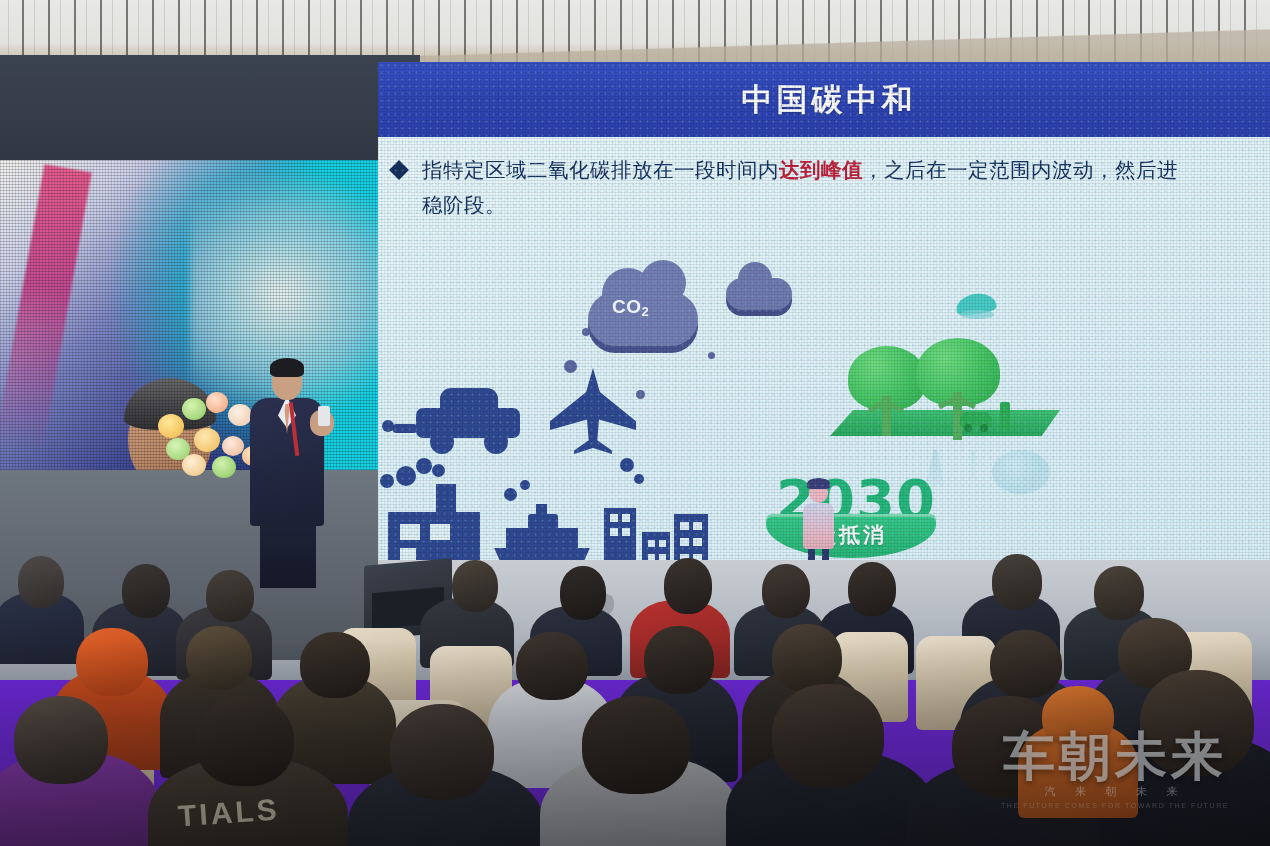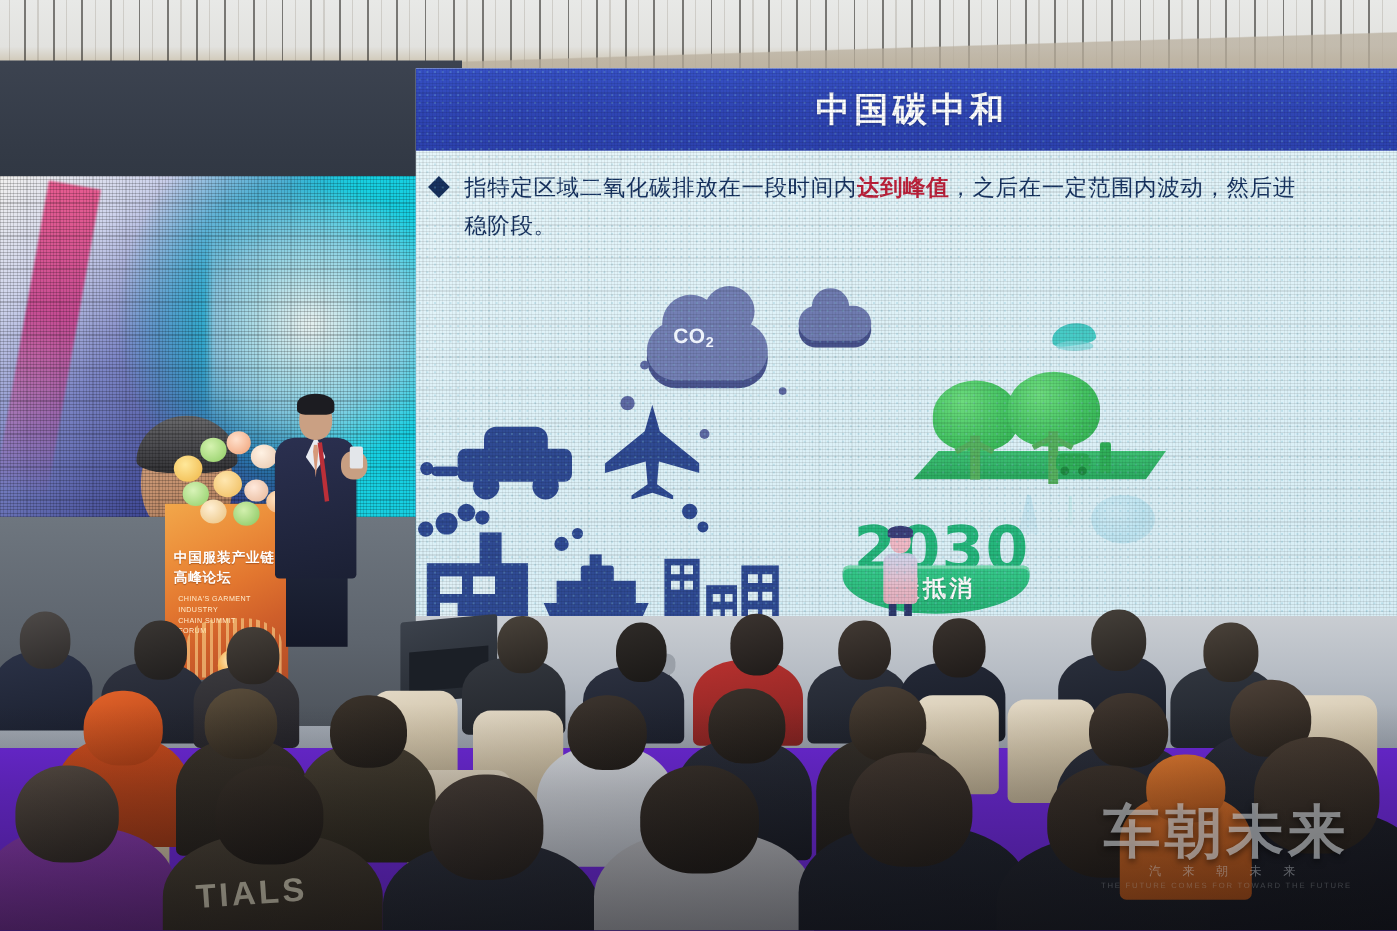--- a/index.html
+++ b/index.html
@@ -665,33 +665,20 @@
 
     </div>
 
     <div class="slide-dots"></div>
     <div class="ledgrid2"></div>
   </div>
 
   <div class="stage-floor"></div>
   <div class="stage-left"></div>
 
-  <div class="podium">
-    <div class="podium-txt1">
-      <div>中国服装产业链</div>
-      <div>高峰论坛</div>
-    </div>
-    <div class="podium-txt2">
-      <div>CHINA'S GARMENT INDUSTRY</div>
-      <div>CHAIN SUMMIT</div>
-      <div>FORUM</div>
-    </div>
-    <div class="podium-grain"></div>
-    <div class="podium-ball"></div>
-  </div>
 
   <div class="flowers">
     <div class="fl" style="left:6px;top:26px;width:26px;height:24px;background:radial-gradient(circle at 40% 35%,#ffe89a,#efb545);"></div>
     <div class="fl" style="left:30px;top:10px;width:24px;height:22px;background:radial-gradient(circle at 40% 35%,#d5f3b0,#8ecc62);"></div>
     <div class="fl" style="left:54px;top:4px;width:22px;height:21px;background:radial-gradient(circle at 40% 35%,#ffe1cd,#ef9f74);"></div>
     <div class="fl" style="left:76px;top:16px;width:24px;height:22px;background:radial-gradient(circle at 40% 35%,#fff2e4,#e7c5ab);"></div>
     <div class="fl" style="left:14px;top:50px;width:24px;height:22px;background:radial-gradient(circle at 40% 35%,#d8f3b8,#8fce66);"></div>
     <div class="fl" style="left:42px;top:40px;width:26px;height:24px;background:radial-gradient(circle at 40% 35%,#ffe7b0,#eeba58);"></div>
     <div class="fl" style="left:70px;top:48px;width:22px;height:20px;background:radial-gradient(circle at 40% 35%,#ffe9dc,#e6b595);"></div>
     <div class="fl" style="left:30px;top:66px;width:24px;height:22px;background:radial-gradient(circle at 40% 35%,#fff0d4,#e9c07c);"></div>

